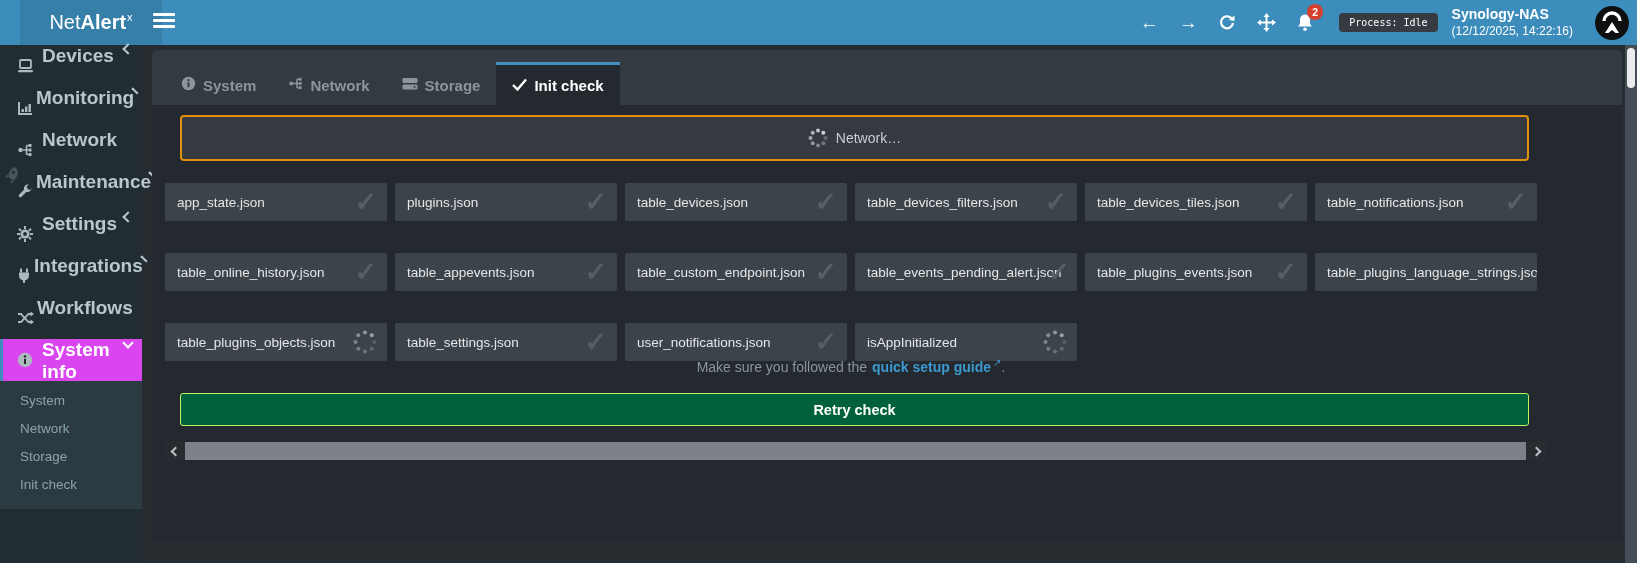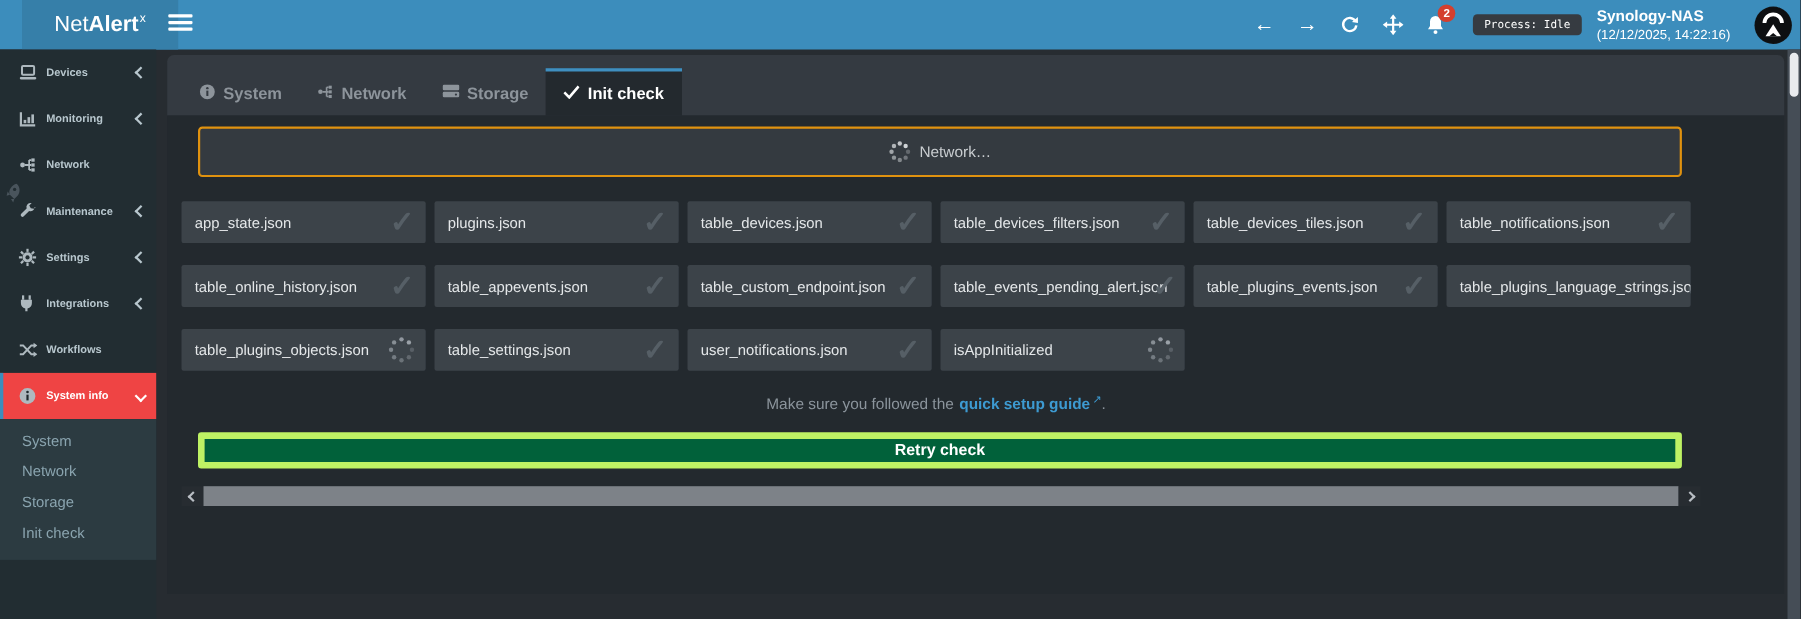--- a/index.html
+++ b/index.html
@@ -21,52 +21,52 @@
     background:#d43f2e;color:#fff;font-size:10.5px;font-weight:700;line-height:16px;text-align:center;padding:0 3px;box-sizing:border-box;}
   .proc-badge{background:#363b41;color:#fff;font-family:"DejaVu Sans Mono",monospace;
     font-size:10px;padding:4px 10px;border-radius:4px;margin:0 14px 0 4px;white-space:nowrap;}
   .hostinfo{line-height:1.25;margin-right:22px;white-space:nowrap;}
   .hostinfo .hn{font-size:14px;font-weight:700;}
   .hostinfo .ht{font-size:12px;}
   .avatar{width:34px;height:34px;border-radius:50%;background:#101214;display:flex;
     align-items:center;justify-content:center;cursor:pointer;margin-right:2px;}
   
   .sidebar{position:absolute;left:0;top:45px;width:142px;height:518px;background:#222d32;color:#b8c7ce;}
-  .side-item{height:42px;display:flex;align-items:center;padding:0 10px 0 14px;cursor:pointer;
-    border-left:3px solid transparent;box-sizing:border-box;font-size:10px;font-weight:600;}
+  .side-item{height:42px;display:flex;padding:0 10px 0 14px;cursor:pointer;
+    border-left:3px solid transparent;box-sizing:border-box;font-size:19px;font-weight:600;}
   .side-item .side-icon{width:22px;display:flex;align-items:center;color:#aeb9bf;}
   .side-item .side-label{flex:1;margin-left:3px;}
-  .side-item.active{background:#ef4444;border-left-color:#3c8dbc;color:#fff;}
+  .side-item.active{background:#d946ef;border-left-color:#3c8dbc;color:#fff;}
   .side-sub{background:#2c3b41;padding:6px 0 10px 0;}
   .side-sub-item{height:28px;line-height:28px;padding-left:20px;color:#8aa4af;font-size:13.5px;cursor:pointer;}
   .chev{display:inline-block;width:6px;height:6px;border-right:2px solid currentColor;border-bottom:2px solid currentColor;}
   .chev.left{transform:rotate(135deg);}
   .chev.down{transform:rotate(45deg);}
   .chev.right{transform:rotate(-45deg);}
   .rocket{position:absolute;left:1px;top:165px;width:20px;height:20px;color:#49545c;cursor:pointer;}
   
   .tabband{position:absolute;left:152px;top:50px;width:1470px;height:55px;background:#343a41;
     border-radius:6px 6px 0 0;display:flex;align-items:flex-end;padding-left:13px;box-sizing:border-box;}
   .tab{height:43px;display:flex;align-items:center;gap:7px;padding:0 16px;border-top:3px solid transparent;
     box-sizing:border-box;color:#8d949b;font-size:15px;font-weight:600;cursor:pointer;}
   .tab.active{background:#23292e;border-top-color:#3f8fc0;color:#fff;}
   .panel{position:absolute;left:152px;top:105px;width:1470px;height:435px;background:#23292e;}
   .banner{position:absolute;left:28px;top:10px;width:1349px;height:46px;background:#343a40;
     border:2px solid #e0920f;border-radius:4px;box-sizing:border-box;
     display:flex;align-items:center;justify-content:center;gap:8px;color:#c9cdd0;font-size:14px;}
-  .gridwrap{position:absolute;left:13px;top:78px;width:1378px;display:flex;flex-wrap:wrap;gap:20px 8px;}
+  .gridwrap{position:absolute;left:13px;top:78px;width:1378px;display:flex;flex-wrap:wrap;gap:32px 8px;}
   .cell{width:222px;height:38px;background:#3c4349;border-radius:2px;display:flex;
     align-items:center;justify-content:space-between;padding:0 10px 0 12px;box-sizing:border-box;overflow:hidden;}
   .cell-label{color:#e4e7e9;font-size:13.5px;white-space:nowrap;}
   .cell-icon.check{color:#565f66;font-size:27px;font-weight:700;line-height:1;margin-left:-14px;}
   .msg{position:absolute;left:13px;top:252px;width:1372px;text-align:center;color:#8b949c;font-size:14px;}
   .msg a{color:#3d9ad1;text-decoration:none;margin:0 2px 0 5px;cursor:pointer;font-weight:bold;}
   .msg sup{color:#3d9ad1;font-size:10px;}
   .retry{position:absolute;left:28px;top:288px;width:1349px;height:33px;background:#01613a;
-    border:6px solid #bef264;border-radius:3px;color:#fff;font-size:14.5px;font-weight:700;
+    border:1px solid #bef264;border-radius:3px;color:#fff;font-size:14.5px;font-weight:700;
     display:flex;align-items:center;justify-content:center;cursor:pointer;box-sizing:border-box;
     font-family:"Liberation Sans",sans-serif;}
   .hscroll{position:absolute;left:13px;top:337px;width:1381px;height:18px;display:flex;}
   .hs-btn{width:20px;height:18px;background:#272c31;color:#b9bec4;display:flex;align-items:center;justify-content:center;cursor:pointer;}
   .hs-thumb{flex:1;background:#7d8288;cursor:pointer;}
   .vscroll{position:absolute;right:0;top:45px;width:12px;height:518px;background:#454d56;}
   .vs-thumb{position:absolute;left:2px;top:3px;width:8px;height:40px;background:#e9ebee;border-radius:4px;cursor:pointer;}
   .spin svg{display:block;}
 </style>
 </head>

